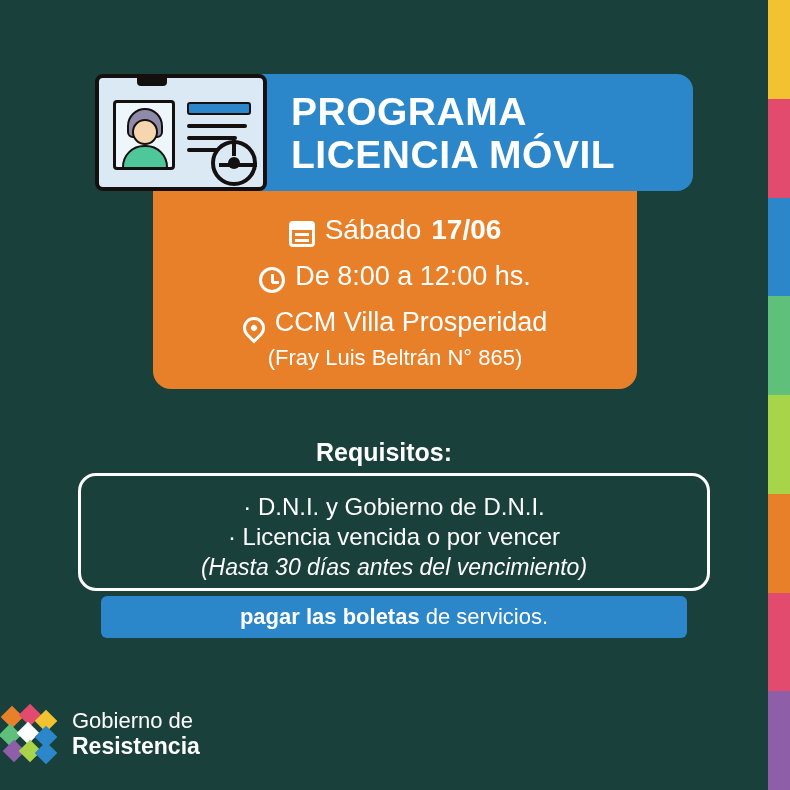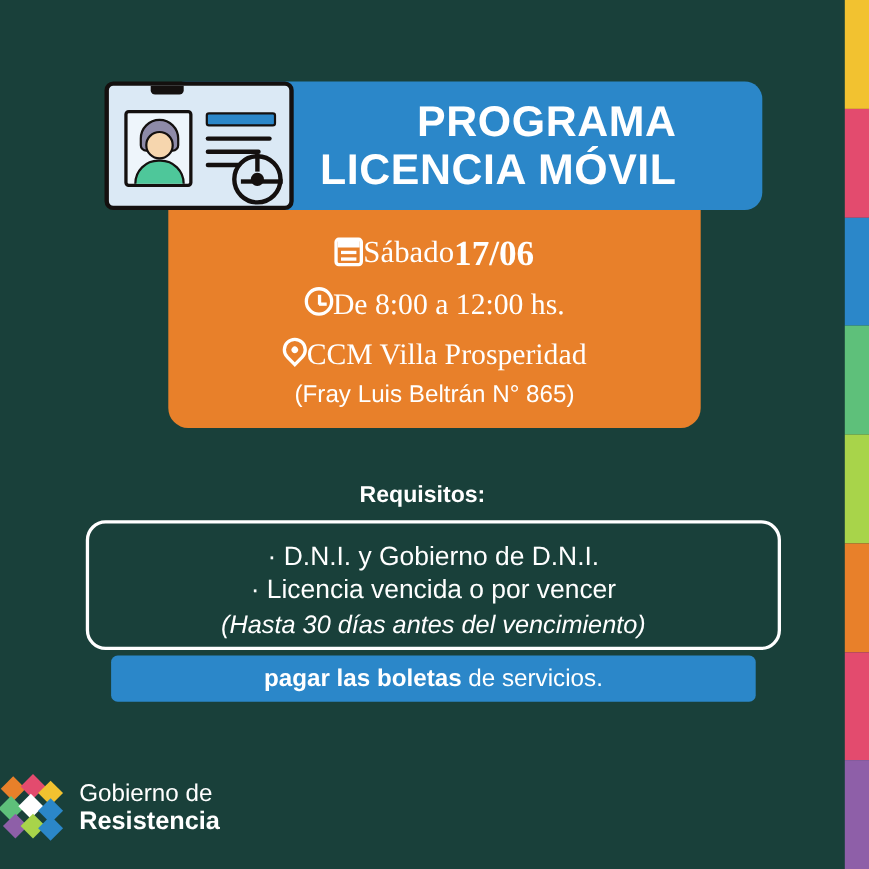--- a/index.html
+++ b/index.html
@@ -36,21 +36,21 @@
     align-items: center;
   }
   .header-text {
     margin-left: 138px;
     color: #ffffff;
     font-weight: bold;
     font-size: 39px;
     line-height: 43px;
     letter-spacing: 0.5px;
   }
-  .header-text .l1 { display: block; text-align: right; }
+  .header-text .l1 { display: block; }
   .header-text .l2 { display: block; }
 
   
   .idcard {
     position: absolute;
     left: 95px; top: 74px;
     width: 172px; height: 117px;
     background: #dbe9f5;
     border: 4px solid #14100f;
     border-radius: 8px;
@@ -140,31 +140,30 @@
     position: absolute;
     left: 153px; top: 191px;
     width: 484px; height: 198px;
     background: #e8802a;
     border-radius: 0 0 18px 18px;
     color: #ffffff;
     padding: 22px 0 0 0;
   }
   .info-row {
     display: flex;
-    align-items: flex-start;
+    align-items: flex-end;
     justify-content: center;
-    gap: 0;
+    gap: 10px;
     font-size: 27px;
     line-height: 34px;
     margin-bottom: 12px;
     font-weight: 300;
-    font-family: Liberation Serif, serif;
   }
   .info-row.r1 { font-size: 28px; }
-  .info-row .strong { font-weight: bold; font-size: 32px; }
+  .info-row .strong { font-weight: bold; font-size: 28px; }
   .info-sub {
     text-align: center;
     font-size: 22px;
     margin-top: -6px;
     font-weight: 300;
   }
   .ico { display: inline-block; width: 26px; height: 26px; position: relative; flex: 0 0 auto;}
   
   .ico-cal { border: 3px solid #fff; border-radius: 4px; margin-top: 3px;}
   .ico-cal:before {
@@ -209,21 +208,21 @@
     border-radius: 50%;
   }
 
   
   .req-title {
     position: absolute;
     left: 0; top: 438px;
     width: 768px;
     text-align: center;
     color: #ffffff;
-    font-size: 21px;
+    font-size: 25px;
     font-weight: bold;
   }
   .req-box {
     position: absolute;
     left: 78px; top: 473px;
     width: 632px; height: 118px;
     border: 3px solid #ffffff;
     border-radius: 18px;
     color: #ffffff;
   }

